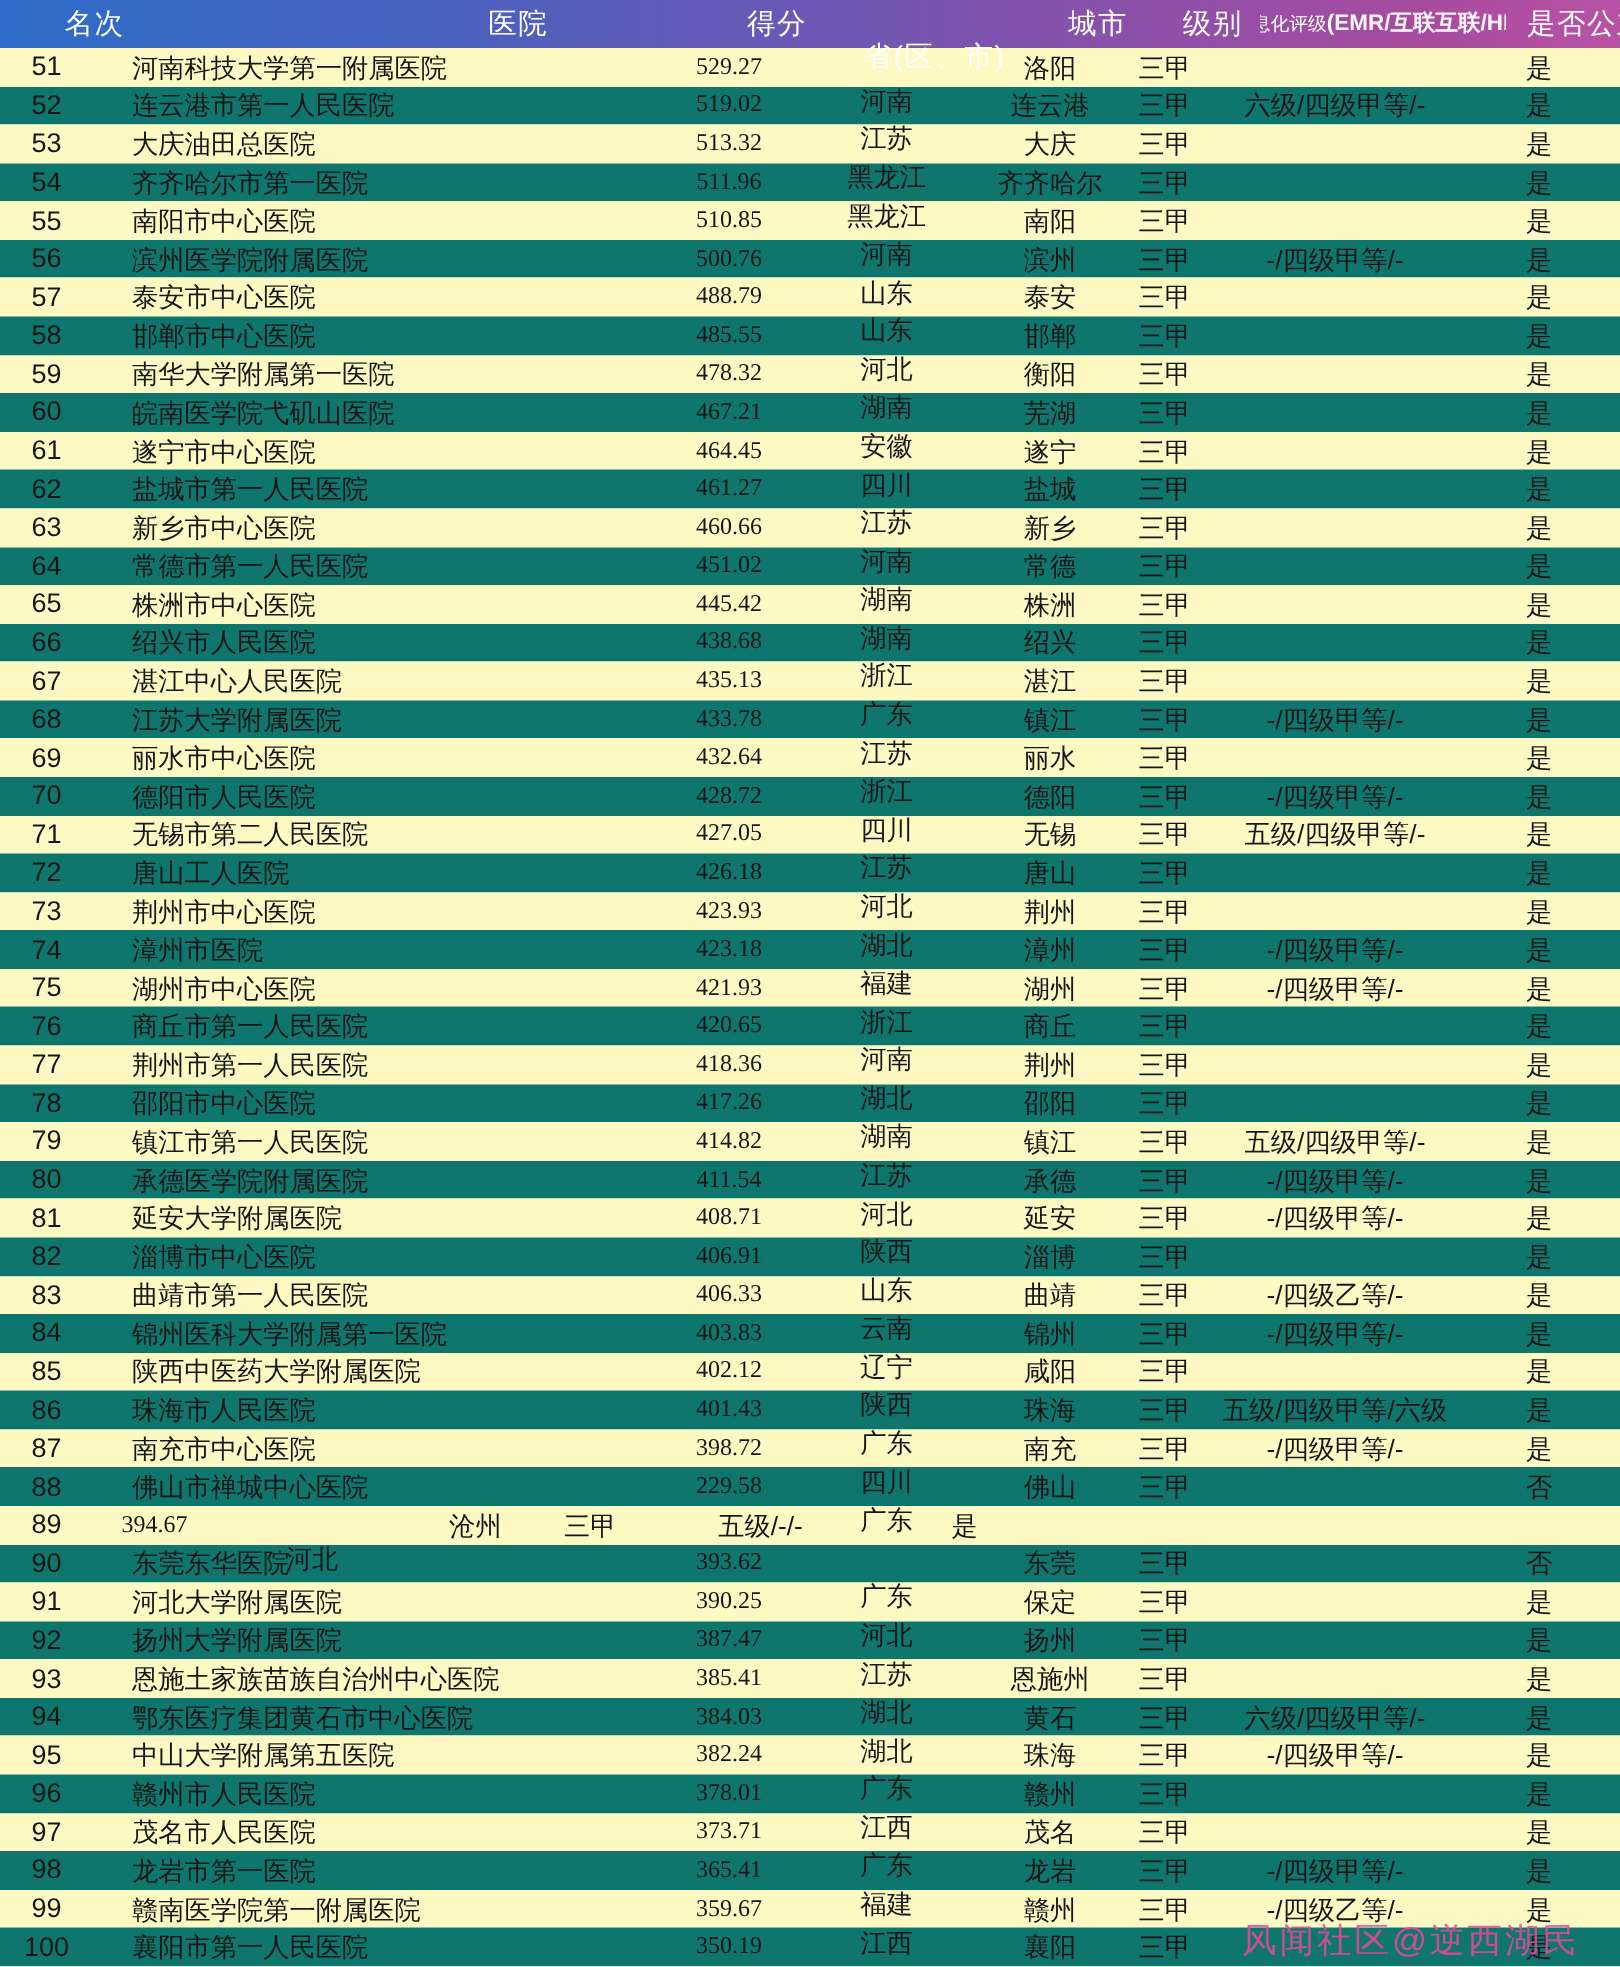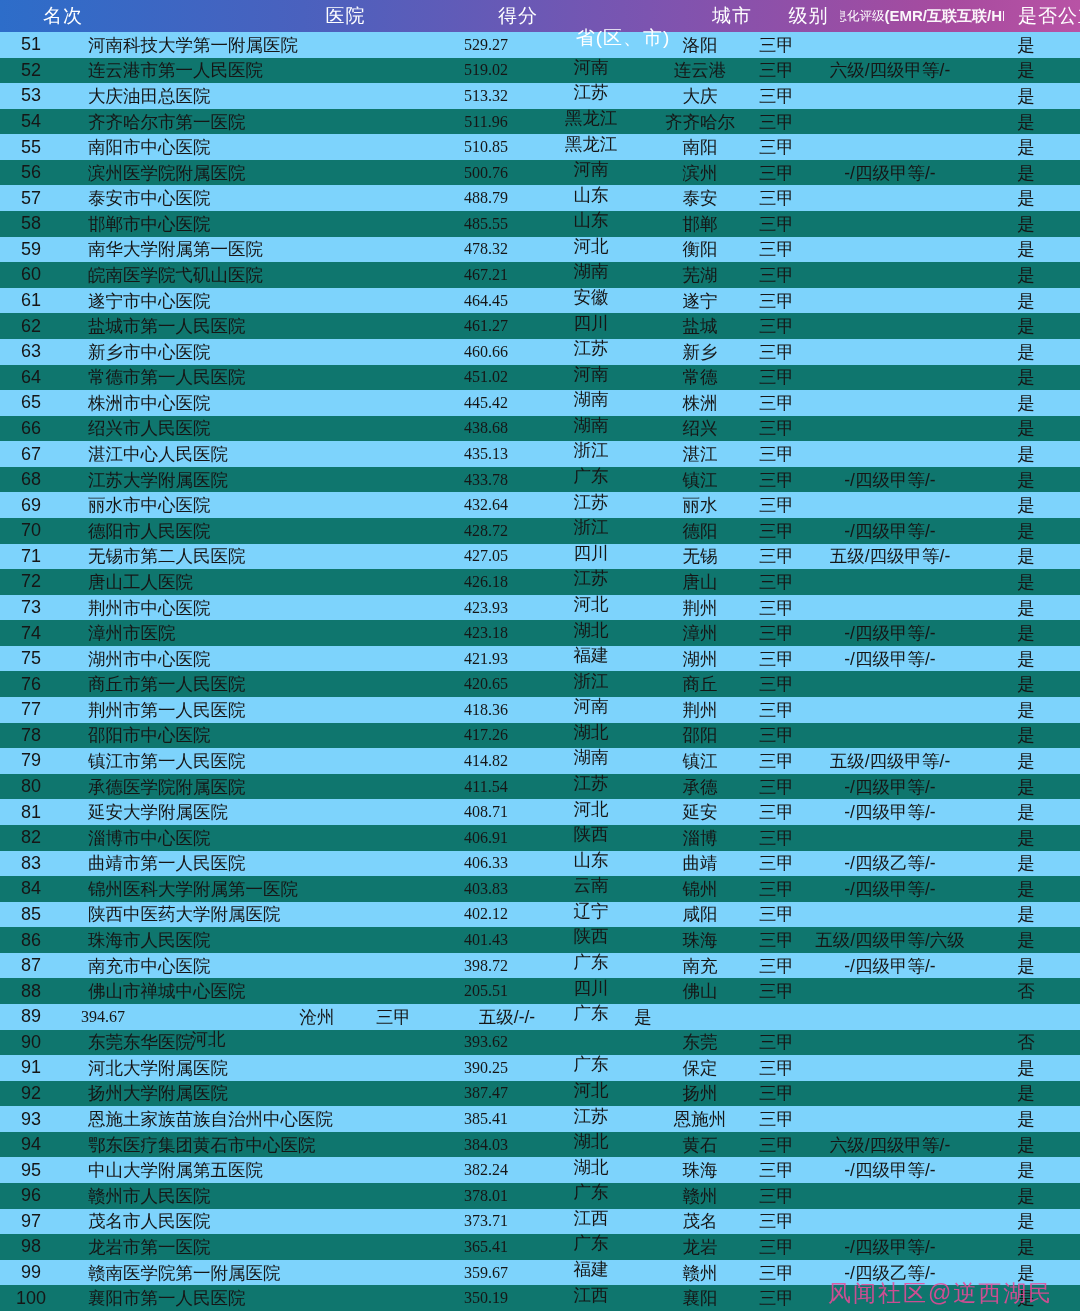--- a/index.html
+++ b/index.html
@@ -18,21 +18,21 @@
     background:linear-gradient(90deg,#2d6dc9 0%,#4a61be 28%,#7c54b0 60%,#a74b9f 88%,#b853a5 100%);
     color:#ffffff;
     padding-left:32px;
   }
   .thead .cell{font-size:19px;font-weight:500;letter-spacing:1px;}
   .hcol-rating{display:flex;flex-direction:row;justify-content:center;line-height:1.15;}
   .hcol-rating .lbl{font-size:12.5px;letter-spacing:0;}
   .hcol-rating .sub{font-size:15px;letter-spacing:0;opacity:.95;font-weight:bold;}
   
   .tbody{display:block;}
-  .trow{display:flex;align-items:center;height:25.58px;background:#7dd3fc;}
+  .trow{display:flex;align-items:center;height:25.58px;background:#fef9c3;}
   .trow.alt{background:#0f766e;}
   .cell{flex:none;display:flex;align-items:center;justify-content:center;text-align:center;overflow:hidden;white-space:nowrap;}
   .c-rank    {width:62px;}
   .c-hospital{width:383px;justify-content:flex-start;text-align:left;padding-left:26px;box-sizing:border-box;}
   .c-score   {width:82px;}
   .c-province{width:128px;margin-top:44px;}
   .c-city    {width:90px;}
   .c-level   {width:63px;}
   .c-rating  {width:164px;}
   .c-public  {width:108px;}
@@ -439,21 +439,21 @@
         <div class="cell c-score">398.72</div>
         <div class="cell c-province">四川</div>
         <div class="cell c-city">南充</div>
         <div class="cell c-level">三甲</div>
         <div class="cell c-rating">-/四级甲等/-</div>
         <div class="cell c-public">是</div>
       </div>
       <div class="trow alt">
         <div class="cell c-rank">88</div>
         <div class="cell c-hospital">佛山市禅城中心医院</div>
-        <div class="cell c-score">205.51</div>
+        <div class="cell c-score">229.58</div>
         <div class="cell c-province">广东</div>
         <div class="cell c-city">佛山</div>
         <div class="cell c-level">三甲</div>
         <div class="cell c-rating"></div>
         <div class="cell c-public">否</div>
       </div>
       <div class="trow">
         <div class="cell c-rank">89</div>
         <div class="cell c-score">394.67</div>
         <div class="cell c-province">河北</div>

